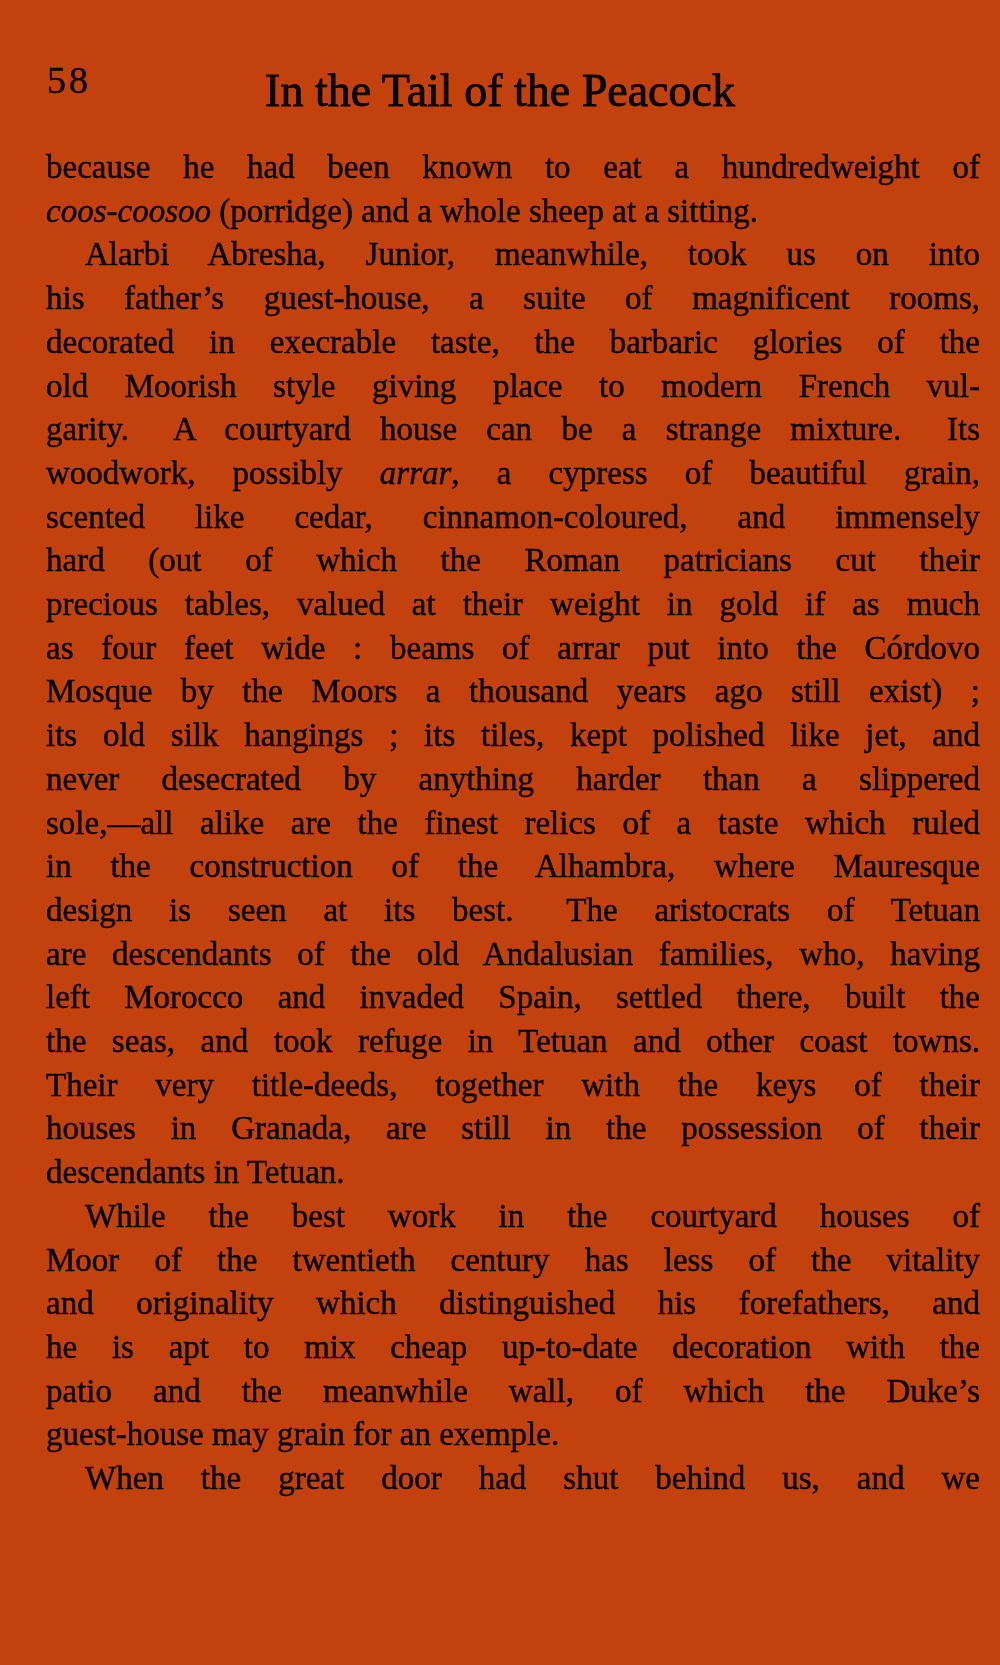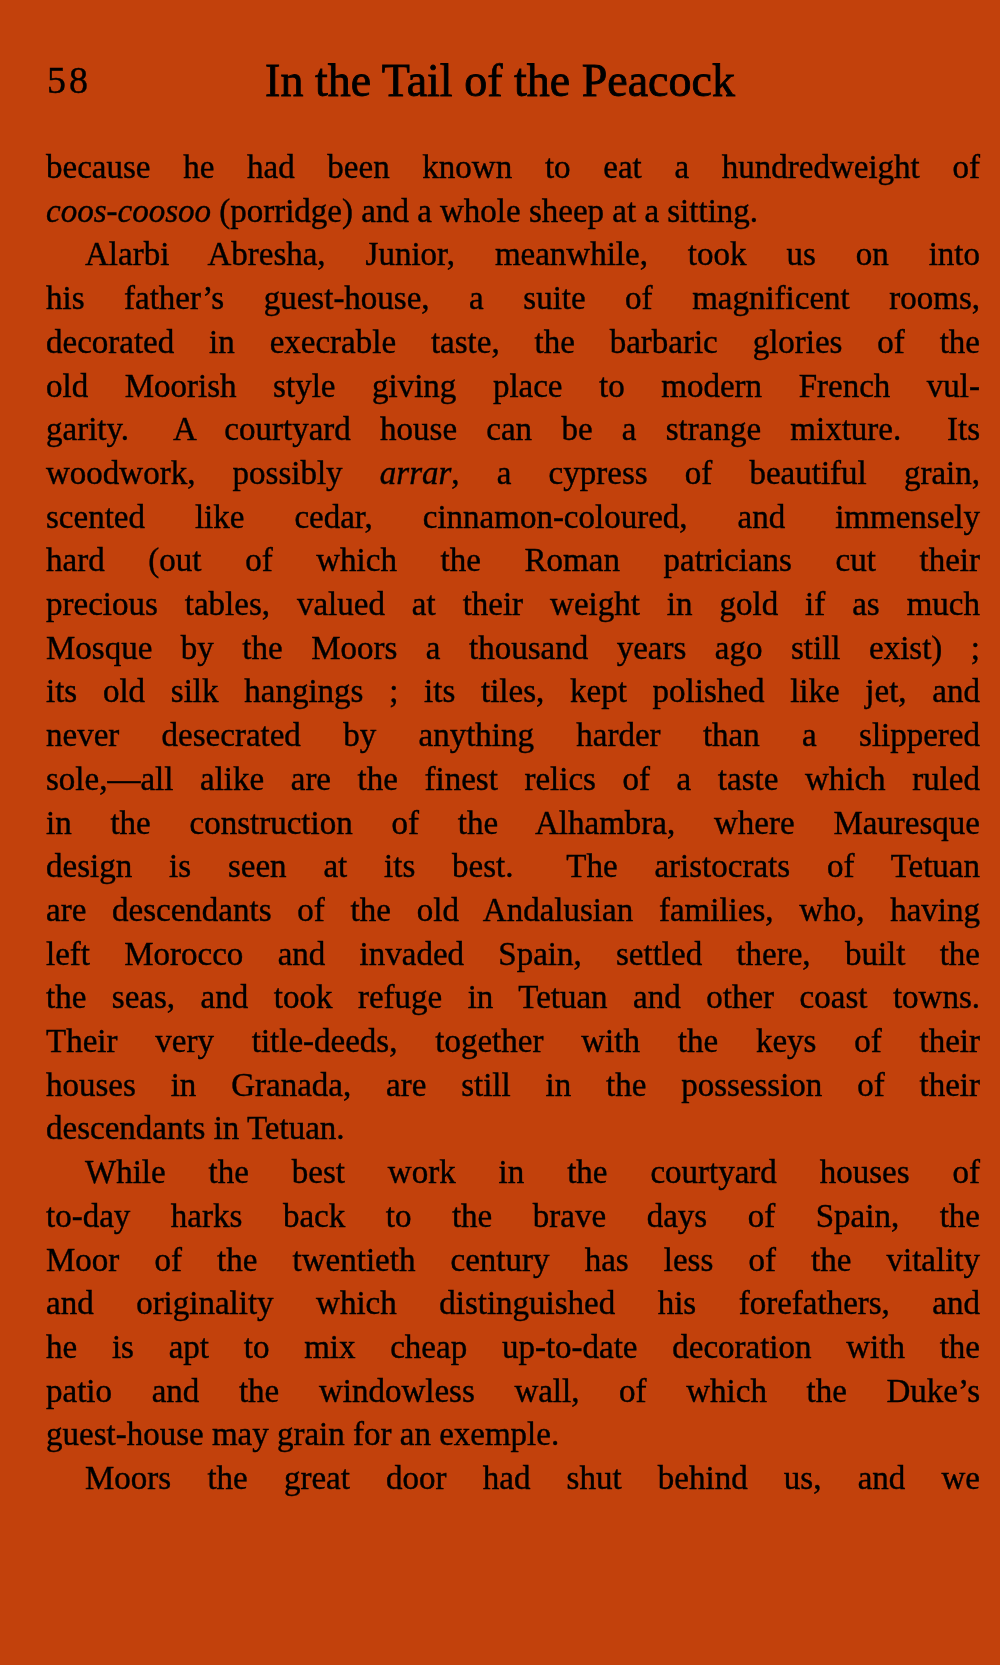--- a/index.html
+++ b/index.html
@@ -21,21 +21,21 @@
     position: absolute;
     left: 47px;
     top: 58px;
     font-size: 38px;
     letter-spacing: 3px;
   }
   .running-title {
     position: absolute;
     left: 0;
     right: 0;
-    top: 54px;
+    top: 64px;
     margin: 0;
     text-align: center;
     font-size: 46px;
     font-weight: normal;
     -webkit-text-stroke: 0.8px #000000;
   }
   .body-text {
     position: absolute;
     left: 46px;
     top: 146px;
@@ -72,34 +72,34 @@
       <div class="line para-end"><em>coos-coosoo</em><span> (porridge) and a whole sheep at a sitting.</span></div>
       <div class="line indented"><span>Alarbi Abresha, Junior, meanwhile, took us on into</span></div>
       <div class="line"><span>his father’s guest-house, a suite of magnificent rooms,</span></div>
       <div class="line"><span>decorated in execrable taste, the barbaric glories of the</span></div>
       <div class="line"><span>old Moorish style giving place to modern French vul-</span></div>
       <div class="line"><span>garity.  A courtyard house can be a strange mixture.  Its</span></div>
       <div class="line"><span>woodwork, possibly </span><em>arrar</em><span>, a cypress of beautiful grain,</span></div>
       <div class="line"><span>scented like cedar, cinnamon-coloured, and immensely</span></div>
       <div class="line"><span>hard (out of which the Roman patricians cut their</span></div>
       <div class="line"><span>precious tables, valued at their weight in gold if as much</span></div>
+      <div class="line"><span>as four feet wide : beams of arrar put into the Córdovo</span></div>
       <div class="line"><span>Mosque by the Moors a thousand years ago still exist) ;</span></div>
       <div class="line"><span>its old silk hangings ; its tiles, kept polished like jet, and</span></div>
       <div class="line"><span>never desecrated by anything harder than a slippered</span></div>
       <div class="line"><span>sole,—all alike are the finest relics of a taste which ruled</span></div>
       <div class="line"><span>in the construction of the Alhambra, where Mauresque</span></div>
       <div class="line"><span>design is seen at its best.  The aristocrats of Tetuan</span></div>
       <div class="line"><span>are descendants of the old Andalusian families, who, having</span></div>
       <div class="line"><span>left Morocco and invaded Spain, settled there, built the</span></div>
       <div class="line"><span>the seas, and took refuge in Tetuan and other coast towns.</span></div>
       <div class="line"><span>Their very title-deeds, together with the keys of their</span></div>
       <div class="line"><span>houses in Granada, are still in the possession of their</span></div>
       <div class="line para-end"><span>descendants in Tetuan.</span></div>
       <div class="line indented"><span>While the best work in the courtyard houses of</span></div>
-      <div class="line"><span>to-day harks back to the brave days of Spain, the</span></div>
       <div class="line"><span>Moor of the twentieth century has less of the vitality</span></div>
       <div class="line"><span>and originality which distinguished his forefathers, and</span></div>
       <div class="line"><span>he is apt to mix cheap up-to-date decoration with the</span></div>
-      <div class="line"><span>patio and the windowless wall, of which the Duke’s</span></div>
+      <div class="line"><span>patio and the meanwhile wall, of which the Duke’s</span></div>
       <div class="line para-end"><span>guest-house may grain for an exemple.</span></div>
-      <div class="line indented"><span>Moors the great door had shut behind us, and we</span></div>
+      <div class="line indented"><span>When the great door had shut behind us, and we</span></div>
     </div>
 </div>
 
 </body></html>

